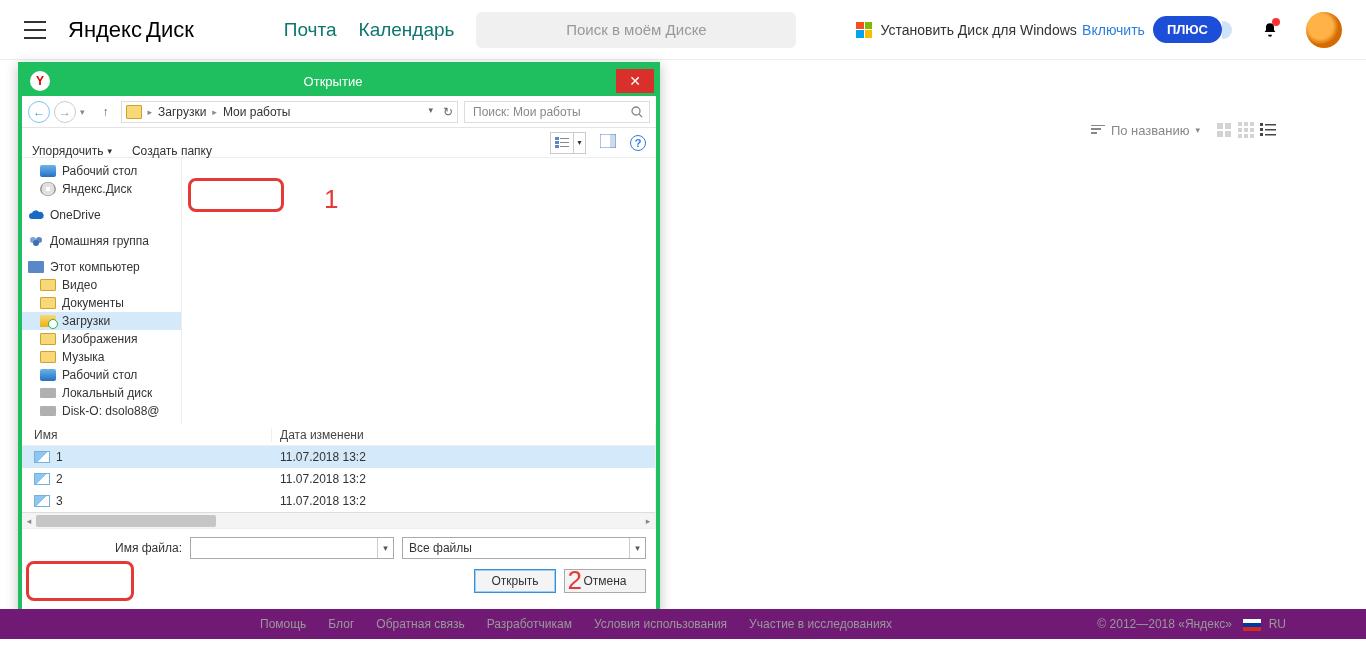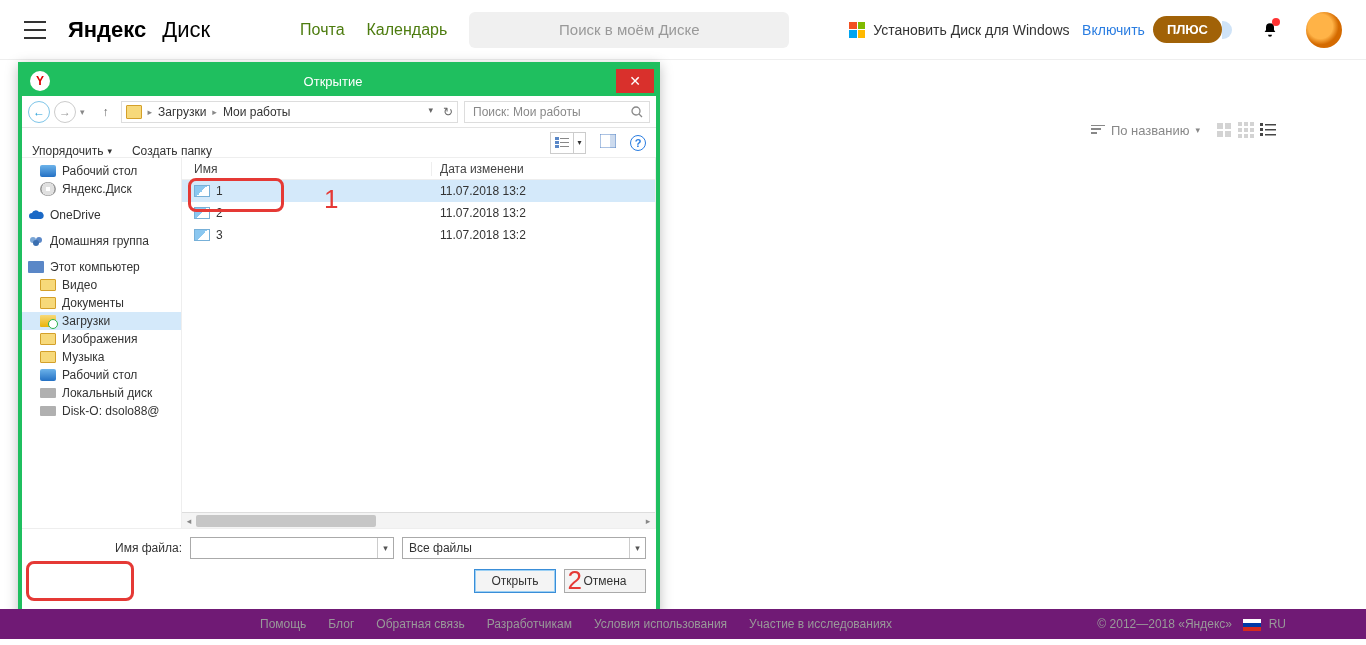--- a/index.html
+++ b/index.html
@@ -3,30 +3,30 @@
 <meta charset="utf-8">
 <style>
   * { box-sizing: border-box; margin: 0; padding: 0; font-family: Arial, sans-serif; }
   body { width: 1366px; height: 645px; background: #fff; position: relative; overflow: hidden; font-size: 13px; color: #333; }
 
   
   .header { height: 60px; display: flex; align-items: center; padding: 0 24px; border-bottom: 1px solid #eee; }
   .hamburger { width: 22px; height: 18px; display: flex; flex-direction: column; justify-content: space-between; cursor: pointer; margin-right: 22px; }
   .hamburger span { height: 2px; background: #333; }
   .logo { font-size: 22px; color: #000; margin-right: 90px; display: flex; align-items: center; }
-  .logo b { font-weight: 700; margin-right: 16px; }
-  .nav-link { color: #4d7c0f; margin-right: 22px; font-size: 16px; }
+  .logo b { font-weight: 400; margin-right: 4px; }
+  .nav-link { color: #0f766e; margin-right: 22px; font-size: 19px; }
   .search-box { flex: 0 0 320px; height: 36px; background: #f0f0f0; border-radius: 6px; display: flex; align-items: center; justify-content: center; color: #999; font-size: 15px; margin-right: 30px; }
   .install { display: flex; align-items: center; color: #333; font-size: 14px; margin-left: 30px; }
   .win-icon { width: 16px; height: 16px; margin-right: 8px; display: grid; grid-template-columns: 1fr 1fr; grid-template-rows: 1fr 1fr; gap: 1px; }
   .win-icon span:nth-child(1){ background:#f25022;} .win-icon span:nth-child(2){ background:#7fba00;}
   .win-icon span:nth-child(3){ background:#00a4ef;} .win-icon span:nth-child(4){ background:#ffb900;}
   .plus-area { margin-left: auto; display:flex; align-items:center; }
   .enable { color: #2a7de1; margin-right: 8px; font-size: 14px; }
-  .plus-pill { background: #a16207; color: #fff; font-size: 13px; font-weight: 700; padding: 6px 14px; border-radius: 14px; position: relative; }
+  .plus-pill { background: #1d4ed8; color: #fff; font-size: 13px; font-weight: 700; padding: 6px 14px; border-radius: 14px; position: relative; }
   .plus-pill::after { content:""; position:absolute; right:-10px; top:50%; transform:translateY(-50%); width:10px; height:18px; background:#cfe3f7; border-radius:0 14px 14px 0; }
   .bell { width: 16px; height: 20px; margin-left: 40px; position:relative; }
   .bell svg { fill:#000; }
   .bell-dot { position:absolute; top:-2px; right:-2px; width:8px; height:8px; background:#f33; border-radius:50%; }
   .avatar { width: 36px; height: 36px; margin-left: 28px; border-radius:50%; background: radial-gradient(circle at 40% 40%, #ffb347 0 40%, #d46a00 60%); }
 
   
   .listbar { position: absolute; top: 122px; right: 90px; display: flex; align-items: center; gap: 16px; color: #888; font-size: 13px; }
   .sort { display:flex; align-items:center; gap:6px; }
   .view-icons { display:flex; gap:6px; }
@@ -61,21 +61,21 @@
   .search-field svg { position:absolute; right:6px; }
 
   .dlg-toolbar { height:30px; border-bottom:1px solid #eee; display:flex; align-items:center; padding:0 10px; font-size:12px; color:#333; }
   .tool-item { display:flex; align-items:center; gap:4px; margin-right:20px; cursor:pointer;margin-top:16px; }
   .tool-right { margin-left:auto; display:flex; align-items:center; gap:14px; }
   .view-btn { width:36px; height:22px; border:1px solid #ccc; display:flex; }
   .view-btn .a { flex:1; display:flex; align-items:center; justify-content:center; }
   .view-btn .b { width:12px; border-left:1px solid #ccc; display:flex; align-items:center; justify-content:center; }
   .help-icon { width:16px; height:16px; border:1.5px solid #2a7de1; border-radius:50%; color:#2a7de1; font-size:11px; font-weight:700; display:flex; align-items:center; justify-content:center; }
 
-  .dlg-body { display:flex; height:370px; }
+  .dlg-body { display:flex; height:370px;flex-direction:column; }
   .tree { width:160px; border-right:1px solid #eee; overflow:hidden; padding:4px 0; font-size:12px; }
   .tree-item { display:flex; align-items:center; gap:6px; padding:2px 6px 2px 18px; white-space:nowrap; color:#333; }
   .tree-item.selected { background:#d4e9fa; }
   .tree-item.group { padding-left:6px; margin-top:8px; }
   .ico { width:16px; height:14px; display:inline-flex; align-items:center; justify-content:center; flex-shrink:0; }
   .ico-folder { background:#f7d97a; border:1px solid #d4a02a; border-radius:1px; height:12px; }
   .ico-yellow-down { background:linear-gradient(#f7d97a,#eab308); border-radius:1px; height:12px; position:relative; }
   .ico-yellow-down::after { content:""; position:absolute; right:-2px; bottom:-2px; width:8px; height:8px; border:1.5px solid #2bb24c; border-radius:50%; background:#fff; }
   .ico-desktop { background:linear-gradient(#6cb3ea,#2471c4); border-radius:2px; height:12px; }
   .ico-ydisk { border-radius:50%; height:14px; background: radial-gradient(circle at 50% 50%, #fff 0 20%, #e0e0e0 22% 60%, #999 62%); }

